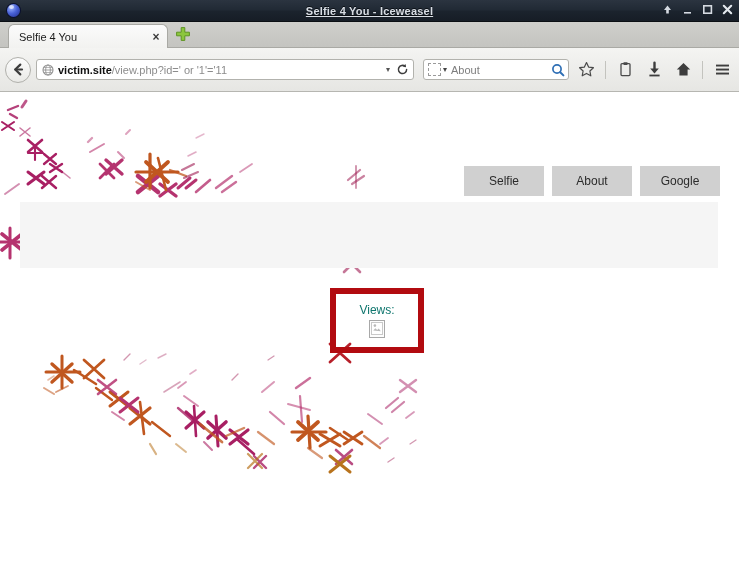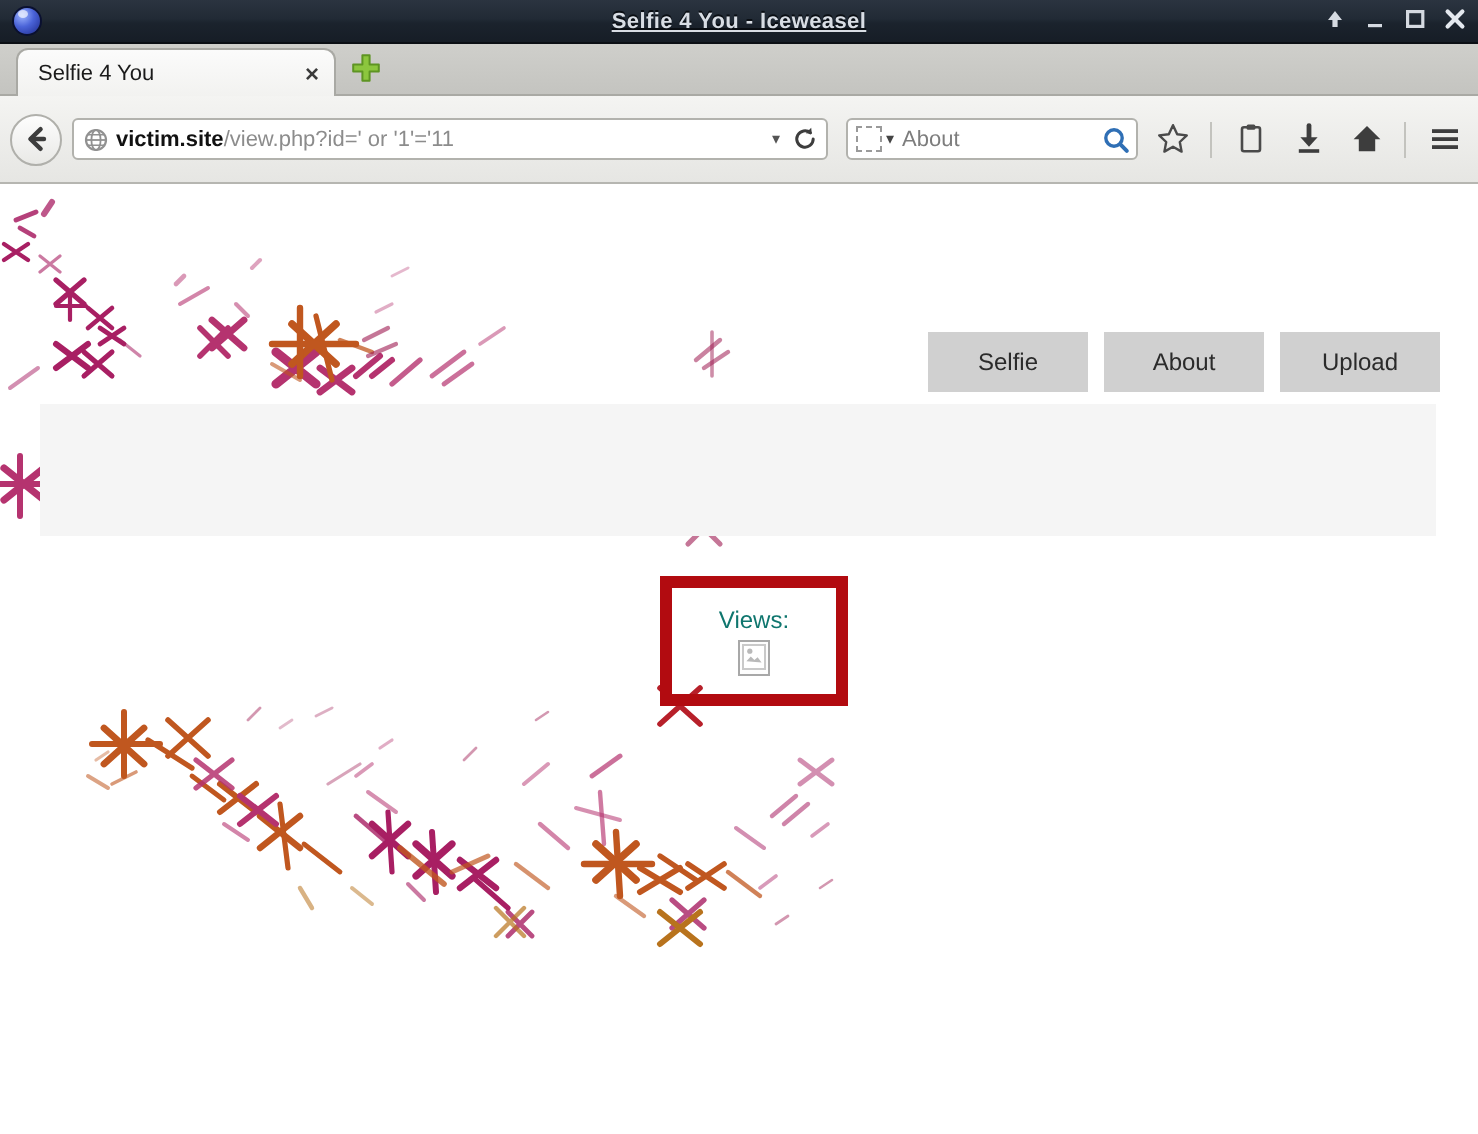--- a/index.html
+++ b/index.html
@@ -591,21 +591,21 @@
 
       <g stroke="#b7202a">
         <path d="M330 252 L350 270 M350 252 L330 270" stroke-width="2.8"></path>
       </g>
     </g>
   </svg>
 
   <div class="nav-buttons">
     <button class="site-btn">Selfie</button>
     <button class="site-btn">About</button>
-    <button class="site-btn">Upload</button>
+    <button class="site-btn">Google</button>
   </div>
 
   <div class="banner"></div>
 
   <div class="views-box">
     <div class="views-label">Views:</div>
     <div class="broken-img">
       <svg width="12" height="13" viewBox="0 0 12 13">
         <rect x="0.5" y="0.5" width="11" height="12" fill="#ffffff" stroke="#c9c9c9" stroke-width="1"></rect>
         <path d="M2.2 8.6 L4.4 6.2 L6.2 8.0 L7.8 6.6 L9.8 9.2 Z" fill="#b9b9b9"></path>

